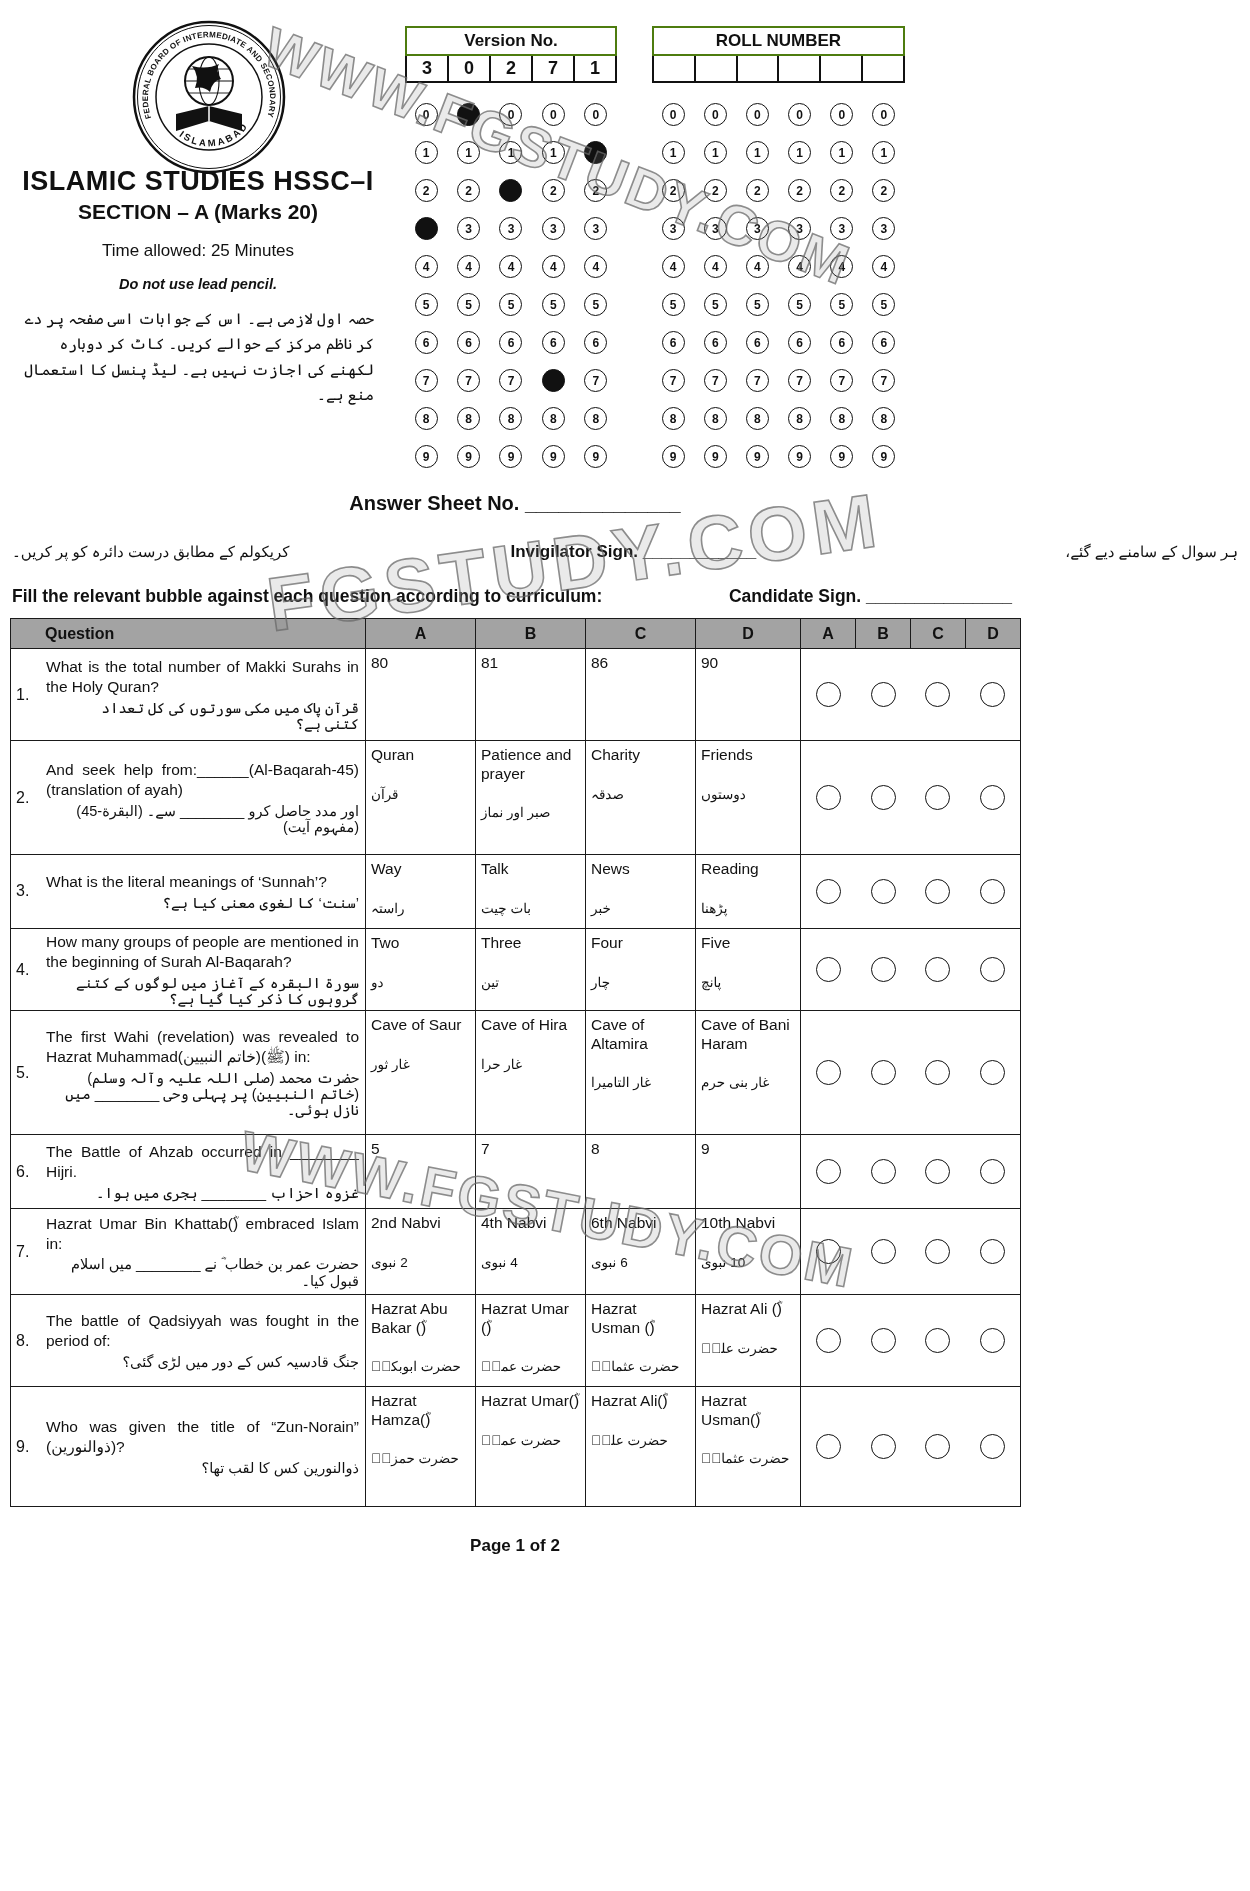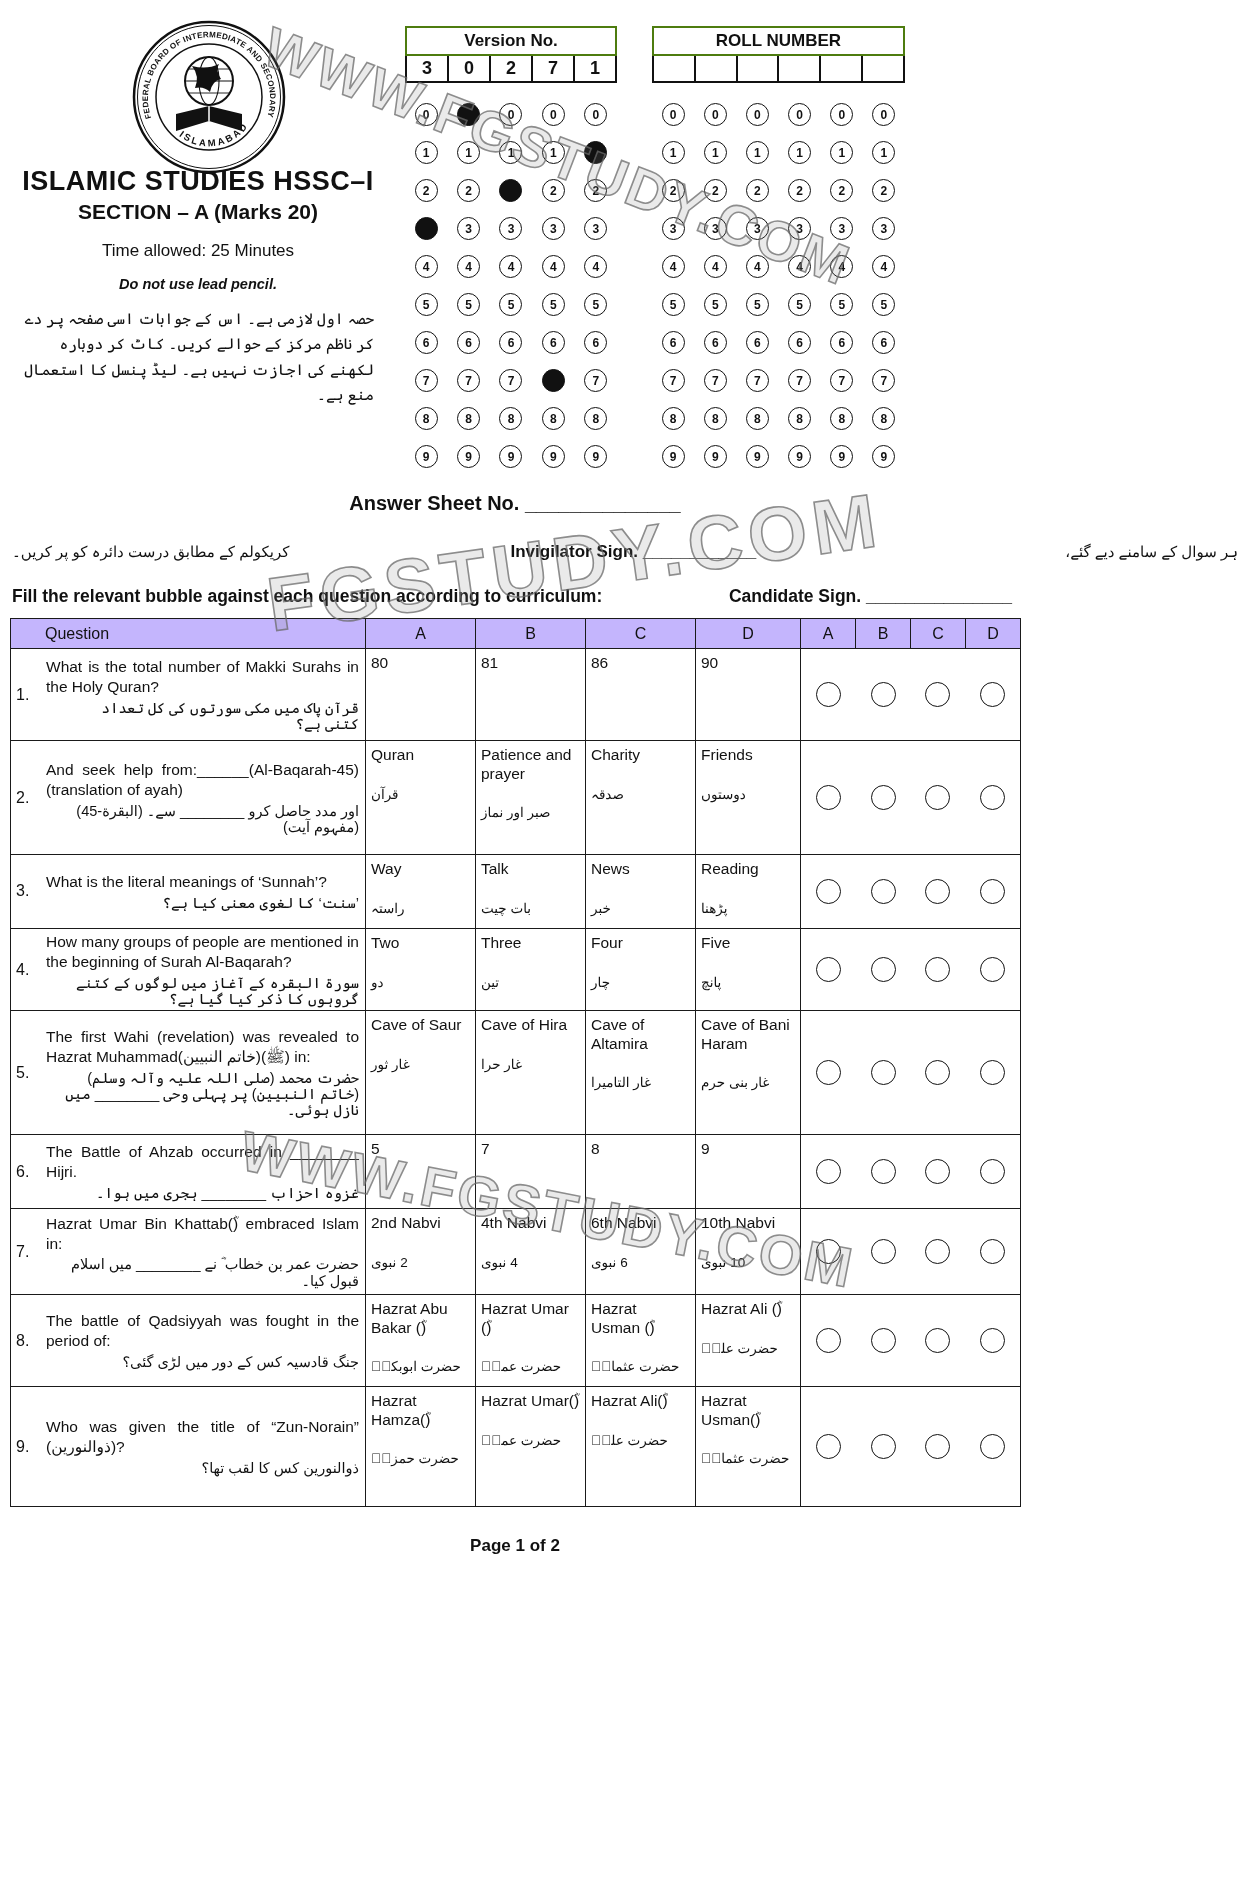--- a/index.html
+++ b/index.html
@@ -45,21 +45,21 @@
   .answer-sheet-no { position:absolute; top:492px; left:10px; width:1010px; text-align:center; font-weight:bold; font-size:20px; }
   .invig-line { position:absolute; top:542px; left:12px; width:1226px; display:flex; justify-content:space-between;
                 align-items:center; font-size:15px; }
   .invig-sign { font-weight:bold; font-size:17px; margin-right:88px; }
   .fill-line { position:absolute; top:586px; left:12px; width:1000px; display:flex; justify-content:space-between;
                font-weight:bold; font-size:17.5px;gap:14px; }
 
   
   .qtable { position:absolute; top:618px; left:10px; width:1010px; border-collapse:collapse; table-layout:fixed; }
   .qtable th, .qtable td { border:1.6px solid #1a1a1a; }
-  .qtable thead th { height:30px; font-size:16px; font-weight:normal; background:#c4b5fd; }
+  .qtable thead th { height:30px; font-size:16px; font-weight:bold; background:#a3a3a3; }
   th.h-question { text-align:left; padding-left:34px; }
   td.qcell { padding:3px 6px 3px 5px; vertical-align:middle; }
   .qwrap { display:flex; align-items:center; }
   .qnum { width:30px; flex:0 0 30px; font-size:16px; }
   .qtext { flex:1; }
   .q-en { font-size:15.5px; line-height:1.28; text-align:justify; }
   .q-ur { font-size:14.5px; margin-top:3px; direction:rtl; text-align:right; padding-left:18px; }
   td.opt { vertical-align:top; padding:5px 5px; }
   .opt-en { font-size:15.5px; line-height:1.2; }
   .opt-ur { font-size:13.5px; margin-top:21px; direction:rtl; text-align:left; }

